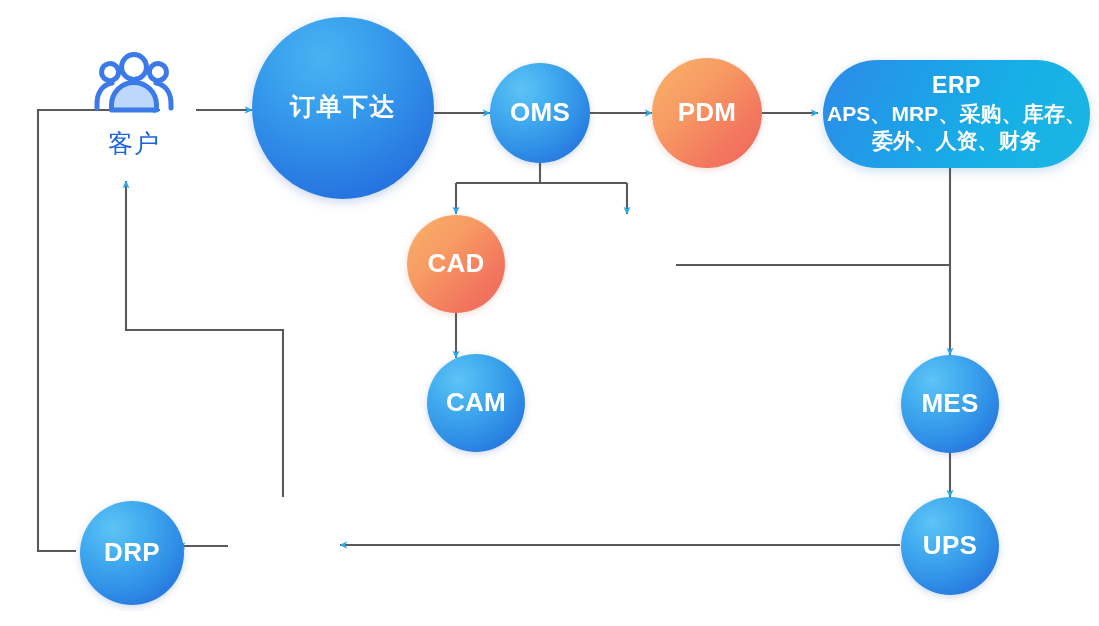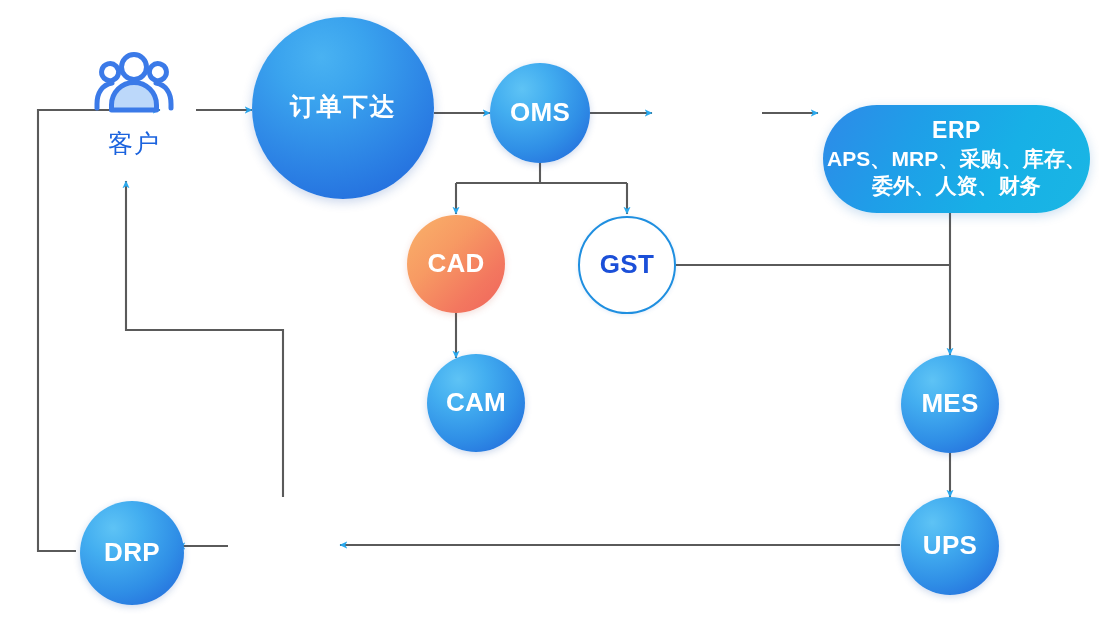--- a/index.html
+++ b/index.html
@@ -50,21 +50,20 @@
   
   .order-sphere {
     background: radial-gradient(circle at 38% 22%, #49b2f2 0%, #3aa3ee 25%, #2b80e4 65%, #1f62d9 100%);
     box-shadow: 0 3px 11px rgba(30,80,170,0.24);
   }
   
   .erp-pill {
     background: linear-gradient(118deg, #2e8ae8 0%, #1f9ee8 32%, #17b0e6 66%, #1ab6e4 100%);
     border-radius: 56px;
     box-shadow: 0 3px 11px rgba(25,110,190,0.22);
-    margin-top: 45px;
   }
   
   .gst-circle {
     background: #ffffff;
     border: 2.5px solid #1f8fe0;
     color: #1b4fd8;
     box-shadow: 0 1px 4px rgba(40,110,200,0.13);
   }
 
   .node-label { font-weight: bold; letter-spacing: 0.3px; }
@@ -174,36 +173,36 @@
   </div>
 
   <div class="node circle order-sphere" style="left:252px; top:17px; width:182px; height:182px;">
     <div class="order-title">订单下达</div>
   </div>
 
   <div class="node circle blue-sphere node-label lbl-26" style="left:490px; top:63px; width:100px; height:100px;">
     <span>OMS</span>
   </div>
 
+  <div class="node circle orange-sphere node-label lbl-26" style="left:652px; top:58px; width:110px; height:110px;">
+    <span>PDM</span>
+  </div>
 
   <div class="node erp-pill" style="left:823px; top:60px; width:267px; height:108px;">
     <div class="erp-title">ERP</div>
     <div class="erp-sub">
       <div>APS、MRP、采购、库存、</div>
       <div>委外、人资、财务</div>
     </div>
   </div>
 
   <div class="node circle orange-sphere node-label lbl-26" style="left:407px; top:215px; width:98px; height:98px;">
     <span>CAD</span>
   </div>
 
-  <div class="node circle gst-circle node-label lbl-26" style="left:578px; top:216px; width:98px; height:98px;">
-    <span>GST</span>
-  </div>
 
   <div class="node circle blue-sphere node-label lbl-26" style="left:427px; top:354px; width:98px; height:98px;">
     <span>CAM</span>
   </div>
 
   <div class="node circle blue-sphere node-label lbl-26" style="left:901px; top:355px; width:98px; height:98px;">
     <span>MES</span>
   </div>
 
   <div class="node circle blue-sphere node-label lbl-26" style="left:901px; top:497px; width:98px; height:98px;">

